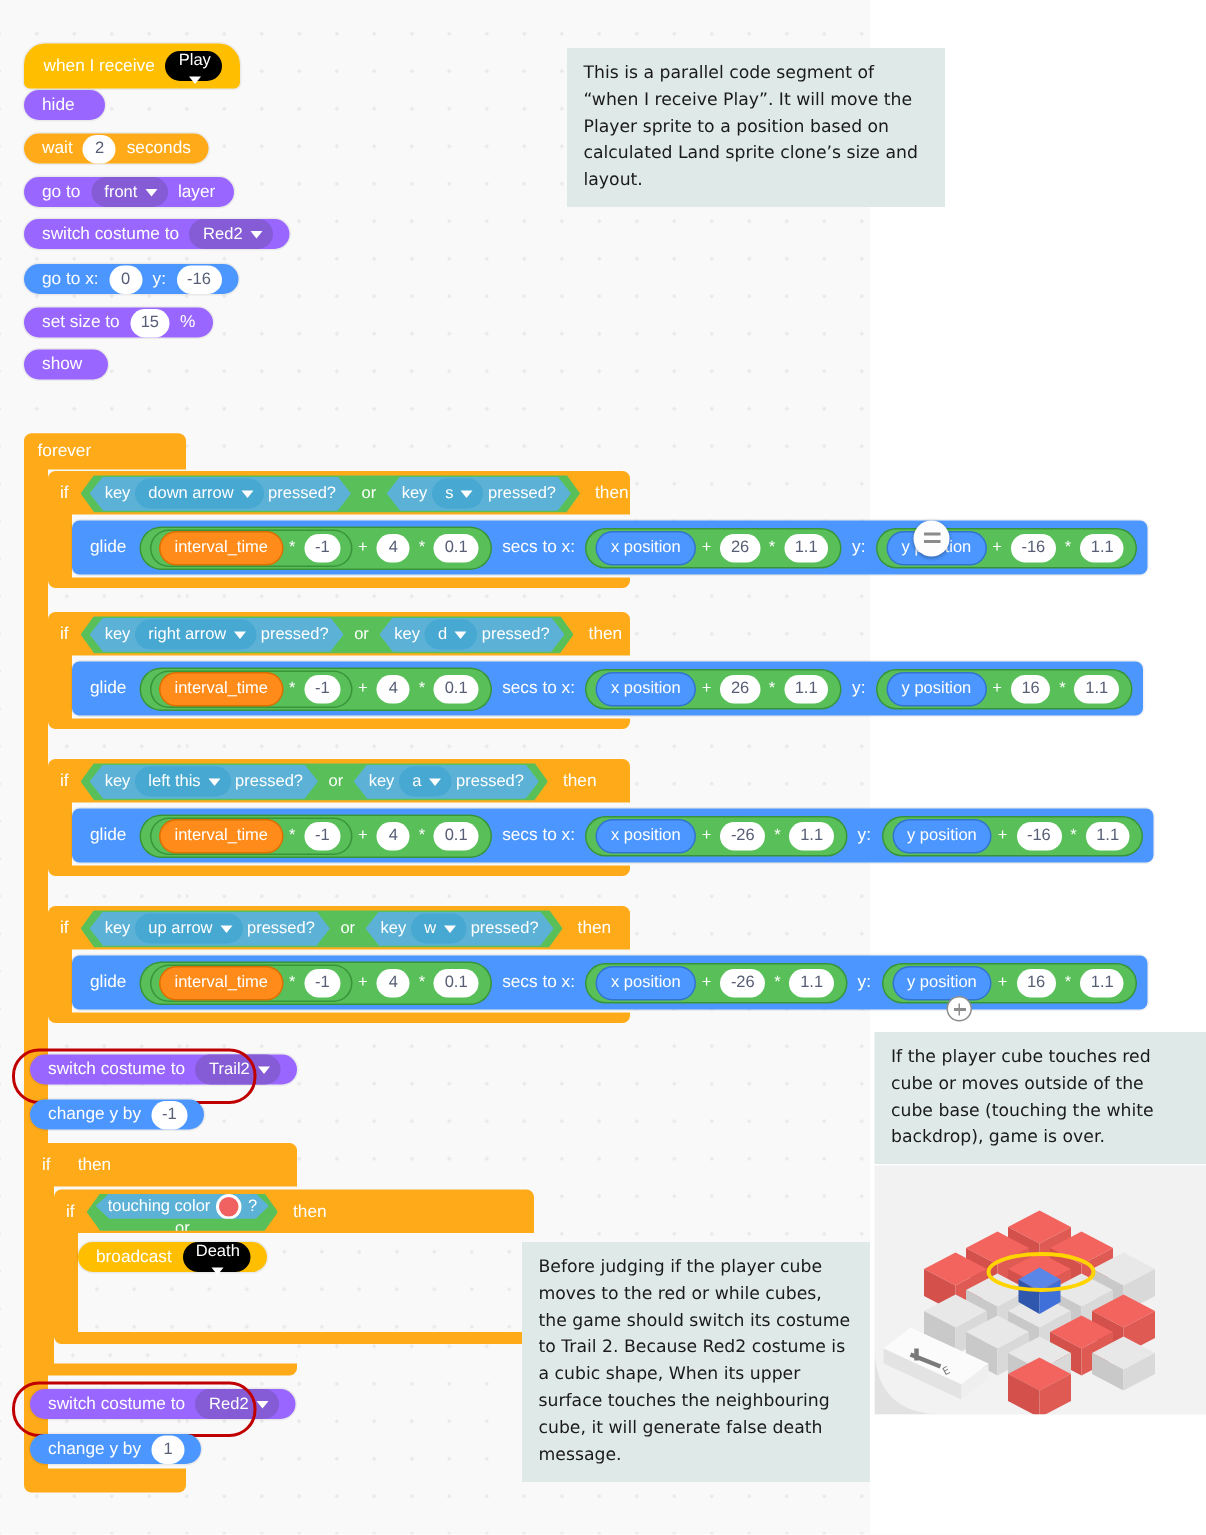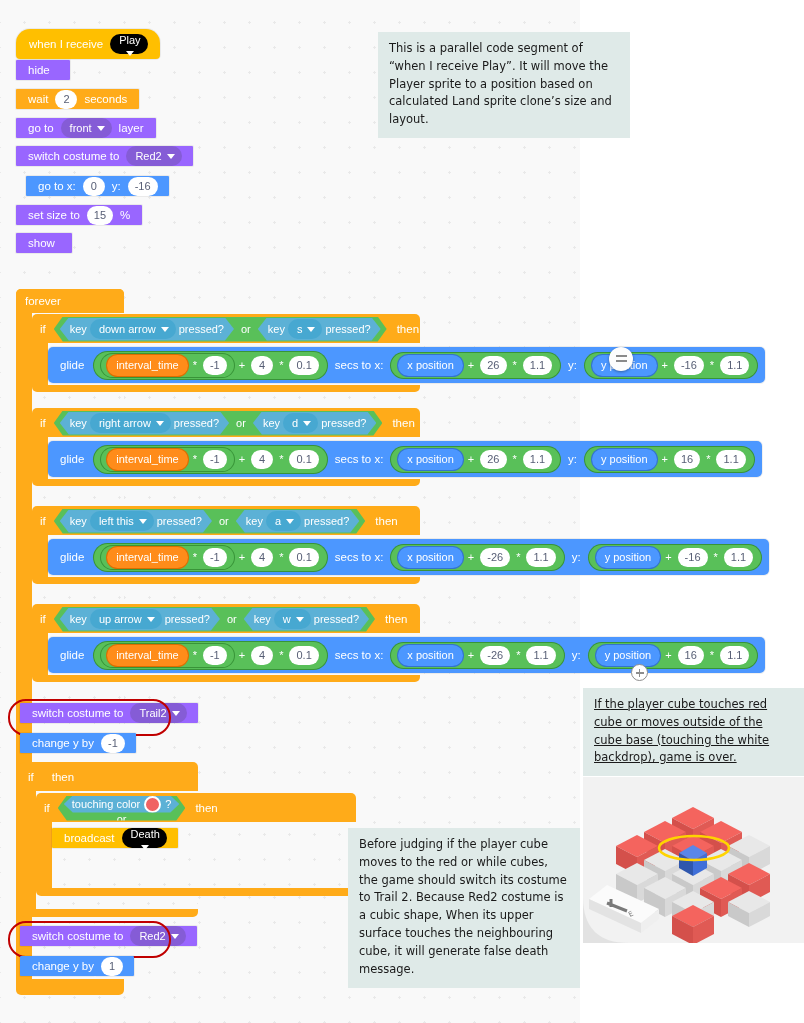--- a/index.html
+++ b/index.html
@@ -18,21 +18,21 @@
     background-image: radial-gradient(circle, #e9e9e9 1px, transparent 1.2px);
     background-size: 25px 25px;
     background-position: 12px 10px;
   }
 
   
   .blk {
     position: absolute;
     display: flex; align-items: center;
     height: 20px;
-    border-radius: 1px;
+    border-radius: 12px;
     color: #fff;
     font-size: 11.5px;
     padding: 4px 8px;
     white-space: nowrap;
     box-shadow: 0 0 0 1px rgba(0,0,0,0.06);
   }
   .blk .lbl { margin: 0 4px; }
 
   .c-events  { background: #ffbf00; }
   .c-looks   { background: #9966ff; }
@@ -157,21 +157,21 @@
   </div>
 
   <div class="blk c-looks" style="left:16px; top:146px;">
     <span class="lbl">switch costume to</span>
     <span class="ddown dd-looks">
       <span>Red2</span>
       <span class="arrow"></span>
     </span>
   </div>
 
-  <div class="blk c-motion" style="left:16px; top:176px;margin-left:10px;">
+  <div class="blk c-motion" style="left:16px; top:176px;">
     <span class="lbl">go to x:</span>
     <span class="oval">0</span>
     <span class="lbl">y:</span>
     <span class="oval">-16</span>
   </div>
 
   <div class="blk c-looks" style="left:16px; top:205px;">
     <span class="lbl">set size to</span>
     <span class="oval">15</span>
     <span class="lbl">%</span>
@@ -484,21 +484,21 @@
   </div>
   <div class="hlbox" style="left:8px; top:921px; width:163px; height:37px;"></div>
 
   <div class="blk c-motion" style="left:20px; top:956px;">
     <span class="lbl">change y by</span>
     <span class="oval">1</span>
   </div>
 
   <div class="note" style="left:378px; top:32px; width:252px;">This is a parallel code segment of “when I receive Play”. It will move the Player sprite to a position based on calculated Land sprite clone’s size and layout.</div>
 
-  <div class="note" style="left:583px; top:688px; width:221px;text-decoration:underline;">If the player cube touches red cube or moves outside of the cube base (touching the white backdrop), game is over.</div>
+  <div class="note" style="left:583px; top:688px; width:221px;">If the player cube touches red cube or moves outside of the cube base (touching the white backdrop), game is over.</div>
 
   <div class="note" style="left:348px; top:828px; width:232px;">Before judging if the player cube moves to the red or while cubes, the game should switch its costume to Trail 2. Because Red2 costume is a cubic shape, When its upper surface touches the neighbouring cube, it will generate false death message.</div>
 
   <div class="shot" style="left:583px; top:777px; width:221px; height:166px;">
     <svg width="221" height="166" viewBox="0 0 221 166">
       <rect width="221" height="166" fill="#f2f2f2"></rect>
       <path d="M0 120 Q 0 166 46 166 L 0 166 Z" fill="#e2e2e2"></path>
       <g>
 
         <g>

